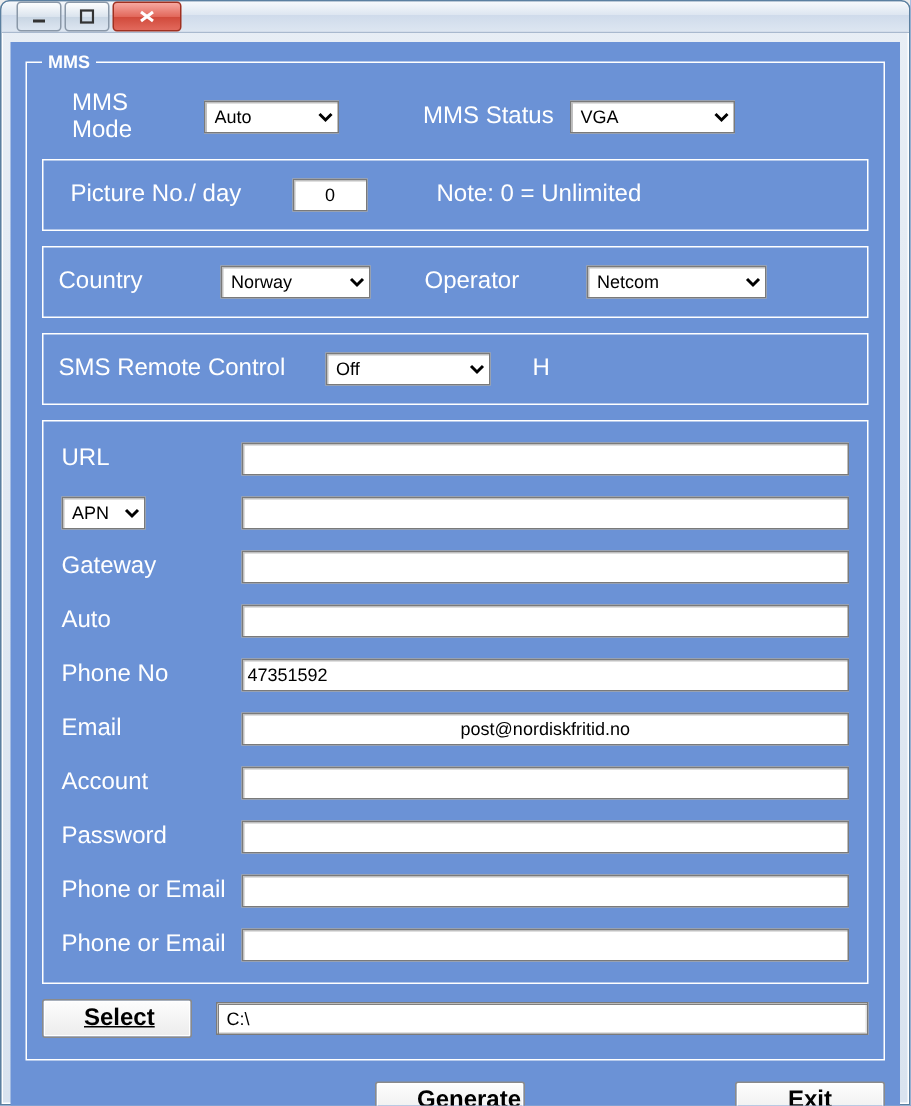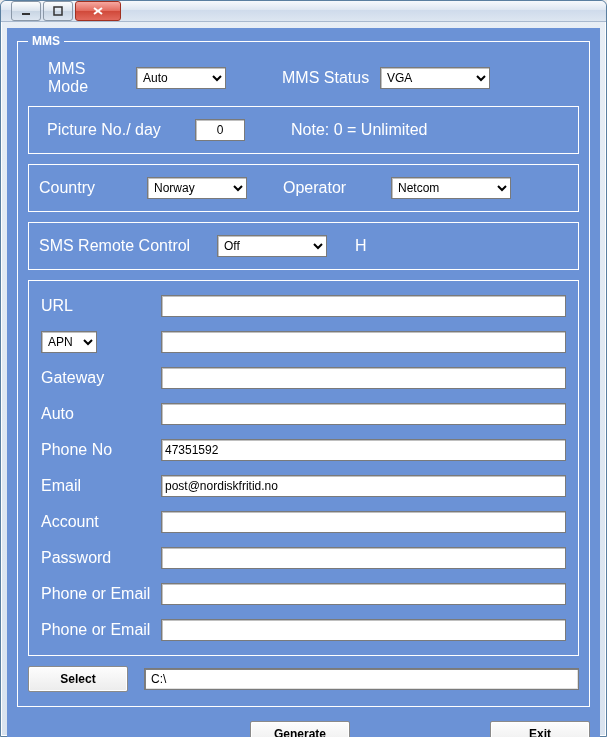--- a/index.html
+++ b/index.html
@@ -109,37 +109,38 @@
   select {
     padding: 1px 2px;
   }
   .val-center { text-align: center; }
 
   .btn {
     background: linear-gradient(180deg,#fdfdfd,#ececec);
     border: 1px solid #8a8a8a;
     border-radius: 2px;
     height: 26px;
-    padding: 0 14px;
+    padding: 0 27px;
     font-family: Tahoma, sans-serif;
-    font-size: 12px;
+    font-size: 16px;
     font-weight: bold;
     box-shadow: 0 0 0 1px #fff inset;
     cursor: pointer;
+    text-decoration: underline;
   }
 
   .form-grid {
     display: grid;
     grid-template-columns: 110px 1fr;
     row-gap: 14px;
     column-gap: 10px;
     align-items: center;
   }
   .form-grid .lbl { white-space: nowrap; }
-  .wide-input { width: 100%; }
+  .wide-input { width: 100%; text-align: center; }
 
   .sunken {
     background: #fff;
     border: 1px solid #7a7a7a;
     box-shadow: inset 1px 1px 0 #808080, inset -1px -1px 0 #e0e0e0;
     height: 22px;
     padding: 2px 6px;
     font-size: 12px;
     display:flex;align-items:center;
     overflow:hidden;

